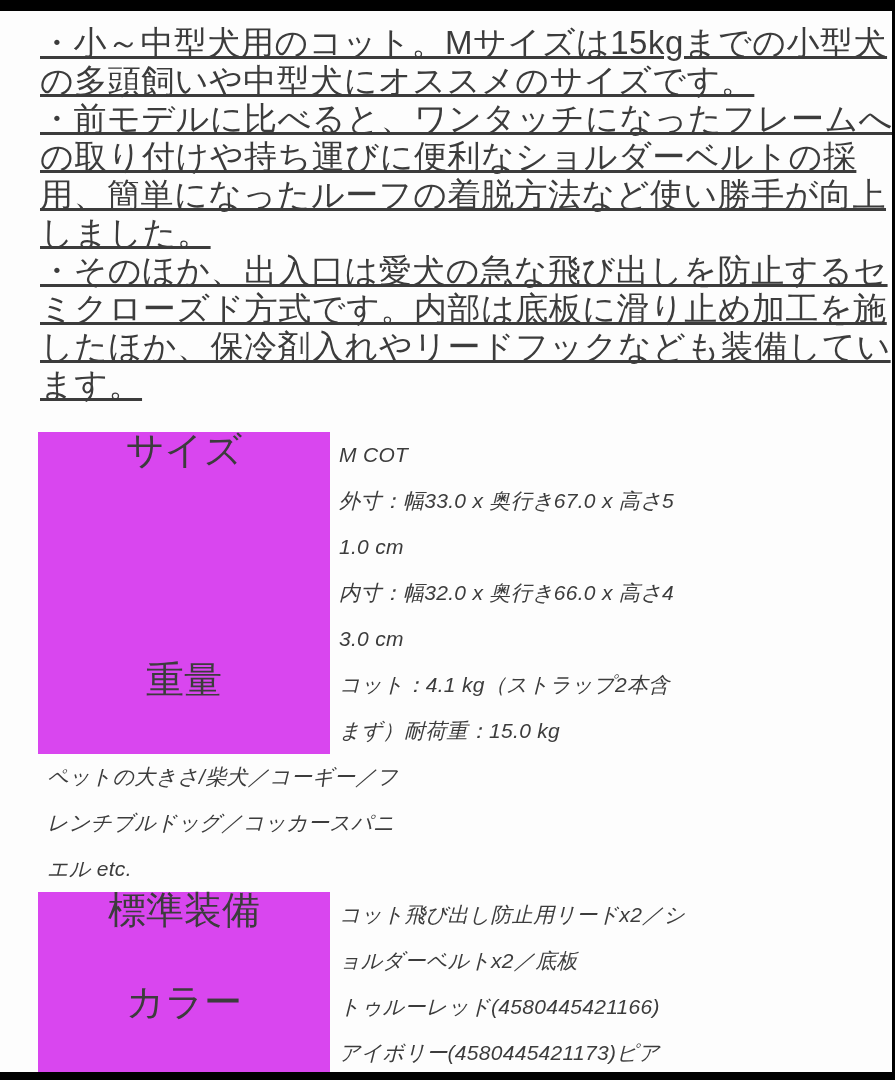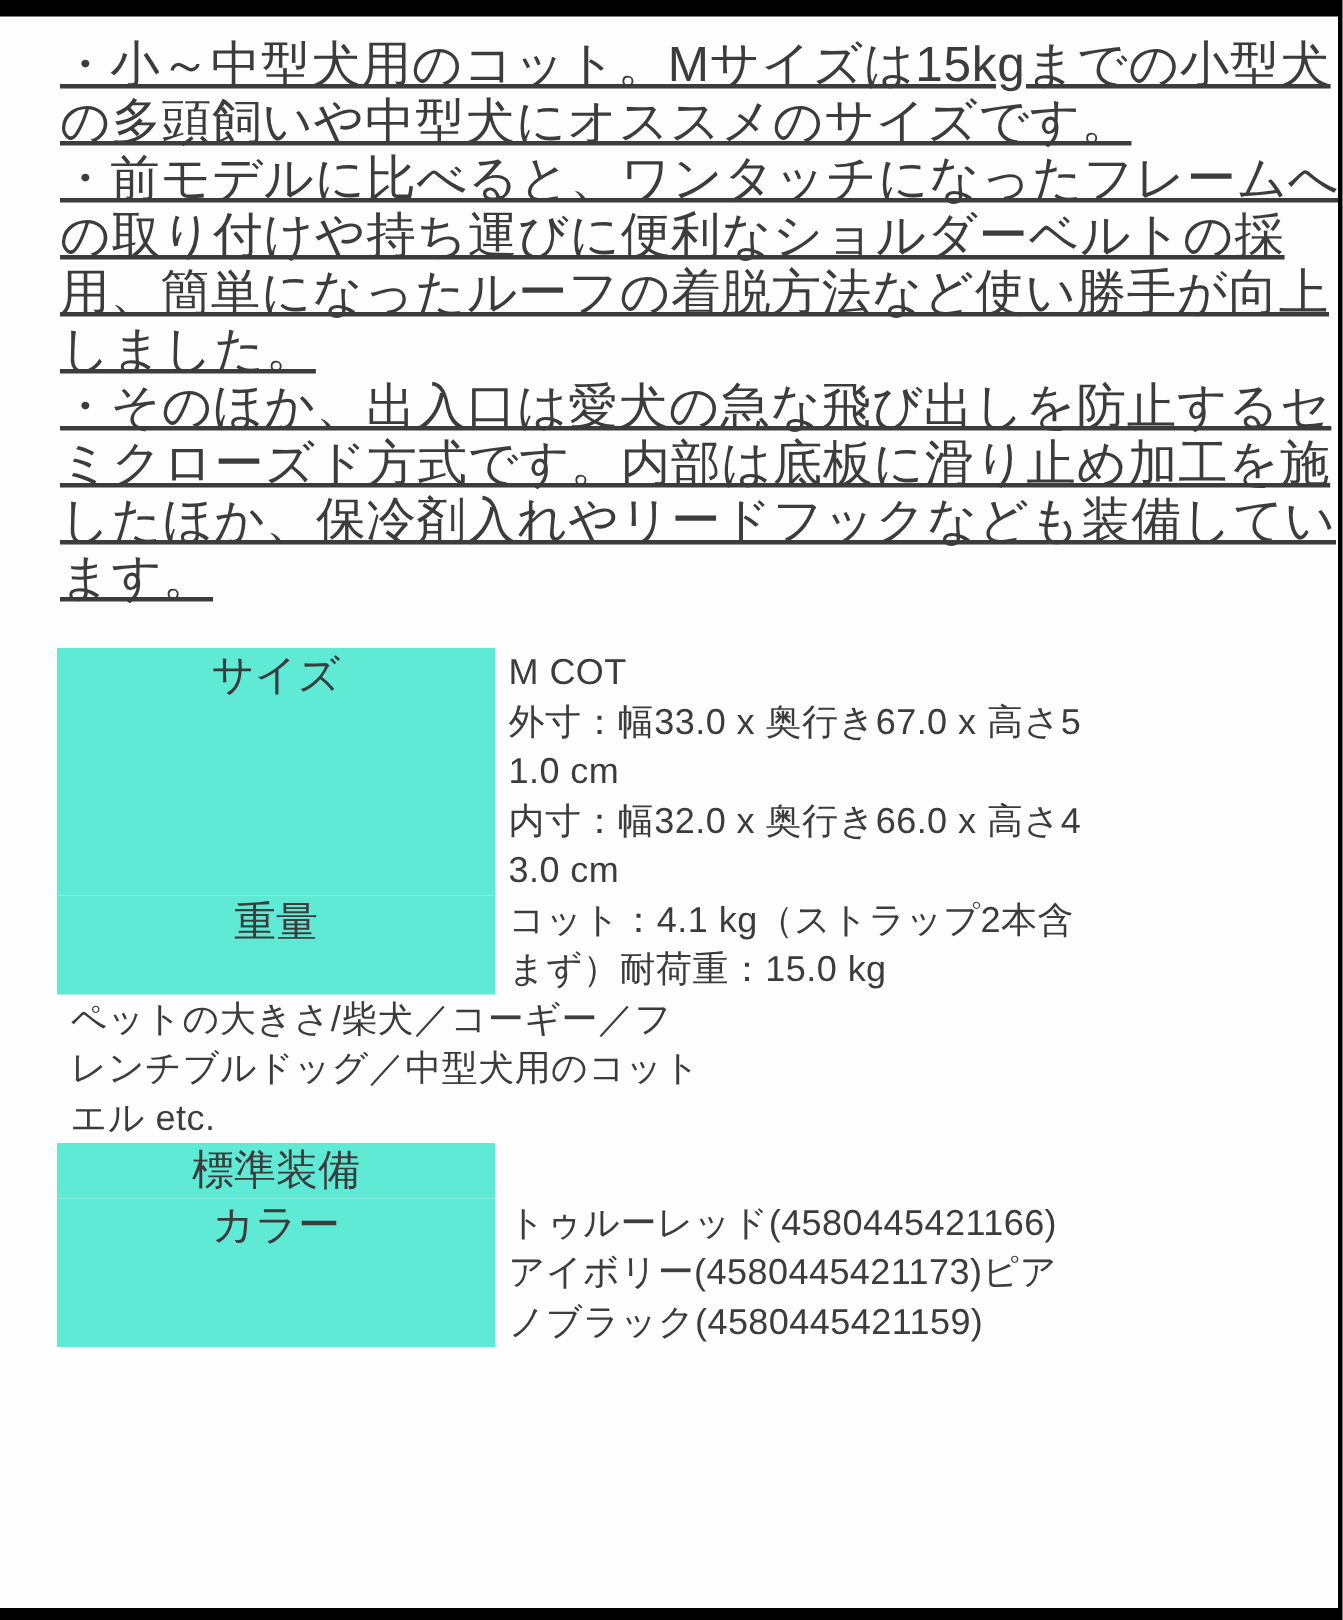--- a/index.html
+++ b/index.html
@@ -36,33 +36,34 @@
     margin: 28px 0 0 38px;
     width: 832px;
   }
   .spec-row {
     display: flex;
     align-items: stretch;
   }
   .spec-label {
     flex: 0 0 292px;
     width: 292px;
-    background: #5eead4;
+    background: #d946ef;
     text-align: center;
-    font-size: 28px;
+    font-size: 38px;
     line-height: 37.3px;
     font-family: Liberation Serif, serif;
   }
   .spec-value {
     flex: 1;
     padding-left: 9px;
-    font-size: 24px;
-    line-height: 33px;
+    font-size: 21px;
+    line-height: 46px;
     white-space: pre;
     letter-spacing: 0.3px;
+    font-style: italic;
   }
 </style>
 </head>
 <body>
 
 <div class="content-area">
 
   <div class="description">・小～中型犬用のコット。Mサイズは15kgまでの小型犬
 の多頭飼いや中型犬にオススメのサイズです。
 ・前モデルに比べると、ワンタッチになったフレームへ
@@ -89,26 +90,28 @@
       <div class="spec-label">重量</div>
       <div class="spec-value">コット：4.1 kg（ストラップ2本含
 まず）耐荷重：15.0 kg</div>
     </div>
 
     <div class="spec-row">
     </div>
 
     <div class="spec-row">
       <div class="spec-value">ペットの大きさ/柴犬／コーギー／フ
-レンチブルドッグ／中型犬用のコット
+レンチブルドッグ／コッカースパニ
 エル etc.</div>
     </div>
 
     <div class="spec-row">
       <div class="spec-label">標準装備</div>
+      <div class="spec-value">コット飛び出し防止用リードx2／シ
+ョルダーベルトx2／底板</div>
     </div>
 
     <div class="spec-row">
       <div class="spec-label">カラー</div>
       <div class="spec-value">トゥルーレッド(4580445421166)
 アイボリー(4580445421173)ピア
 ノブラック(4580445421159)</div>
     </div>
 
   </div>

